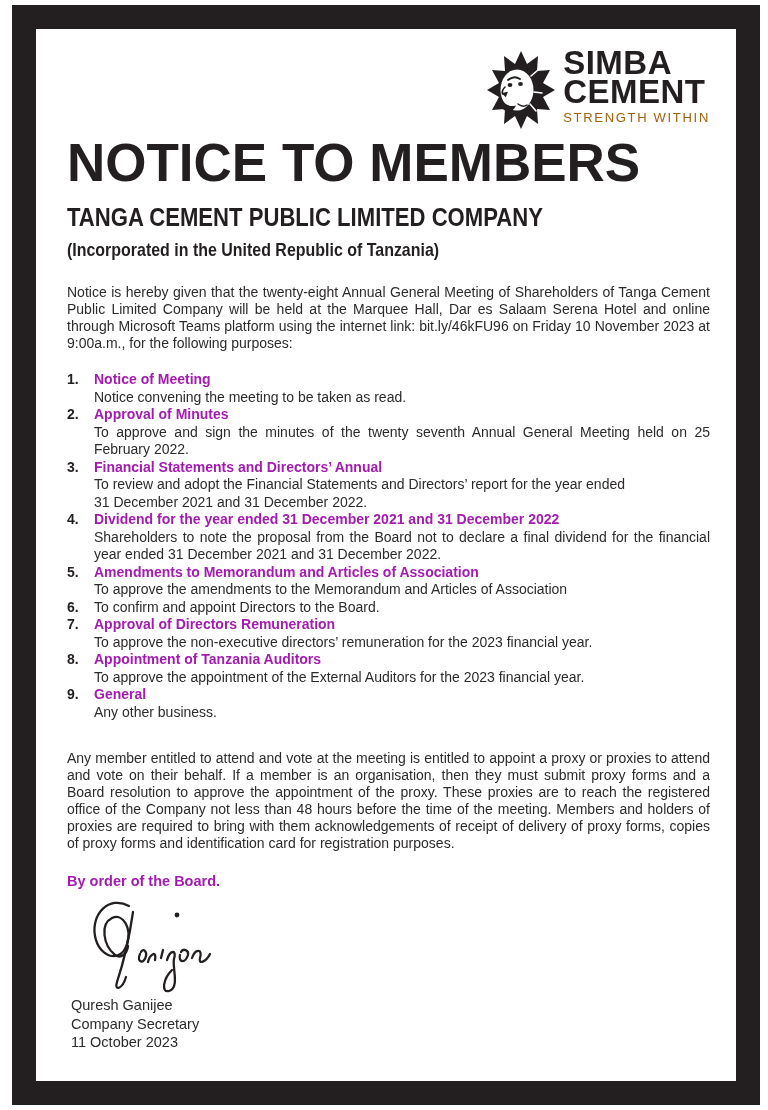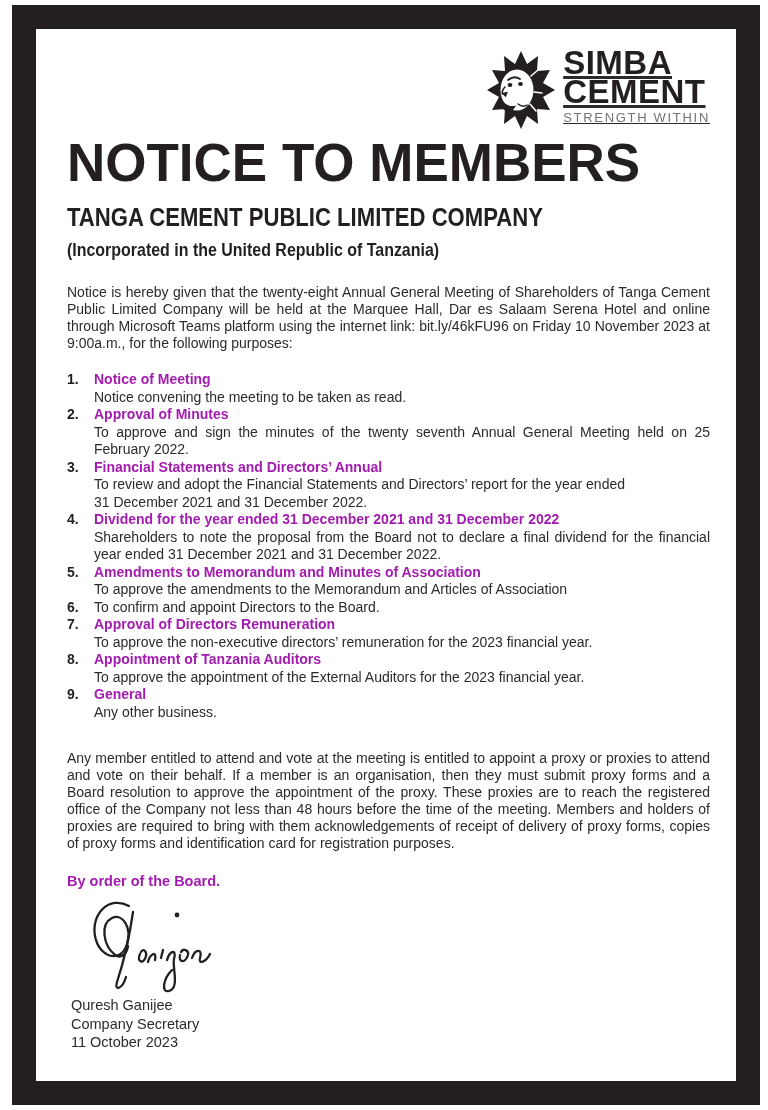--- a/index.html
+++ b/index.html
@@ -14,29 +14,29 @@
     position:absolute; top:5px; left:12px; right:8px; bottom:5px;
     border:24px solid #231f20;
     box-sizing:border-box;
   }
   .content {
     position:absolute; top:29px; left:36px; right:32px; bottom:29px;
     box-sizing:border-box;
     padding:19px 26px 0 31px;
     overflow:hidden;
   }
-  .logo-row { display:flex; justify-content:flex-end;text-decoration:underline; }
+  .logo-row { display:flex; justify-content:flex-end; }
   .logo { display:flex; align-items:flex-start; gap:6px; }
   .brand-text { display:flex; flex-direction:column; }
   .brand-name {
     font-weight:bold; font-size:33px; line-height:29px;
     letter-spacing:0.5px; color:#231f20;
   }
   .tagline {
-    font-size:13px; letter-spacing:1.7px; color:#737373; margin-top:4px;
+    font-size:13px; letter-spacing:1.7px; color:#a16207; margin-top:4px;
     white-space:nowrap;
   }
   .main-title {
     font-size:53px; font-weight:bold; line-height:1;
     color:#231f20; white-space:nowrap; letter-spacing:0px;
   }
   .company {
     margin-top:13px;
     font-size:26px; font-weight:bold; color:#231f20;
     transform:scaleX(0.85); transform-origin:left center; white-space:nowrap;
@@ -124,21 +124,21 @@
       <span class="agenda-body">To review and adopt the Financial Statements and Directors’ report for the year ended
 31 December 2021 and 31 December 2022.</span>
     </div>
     <div class="agenda-item">
       <span class="agenda-num">4.</span>
       <span class="agenda-title">Dividend for the year ended 31 December 2021 and 31 December 2022</span>
       <span class="agenda-body">Shareholders to note the proposal from the Board not to declare a final dividend for the financial year ended 31 December 2021 and 31 December 2022.</span>
     </div>
     <div class="agenda-item">
       <span class="agenda-num">5.</span>
-      <span class="agenda-title">Amendments to Memorandum and Minutes of Association</span>
+      <span class="agenda-title">Amendments to Memorandum and Articles of Association</span>
       <span class="agenda-body">To approve the amendments to the Memorandum and Articles of Association</span>
     </div>
     <div class="agenda-item">
       <span class="agenda-num">6.</span>
       <span class="agenda-body">To confirm and appoint Directors to the Board.</span>
     </div>
     <div class="agenda-item">
       <span class="agenda-num">7.</span>
       <span class="agenda-title">Approval of Directors Remuneration</span>
       <span class="agenda-body">To approve the non-executive directors’ remuneration for the 2023 financial year.</span>

